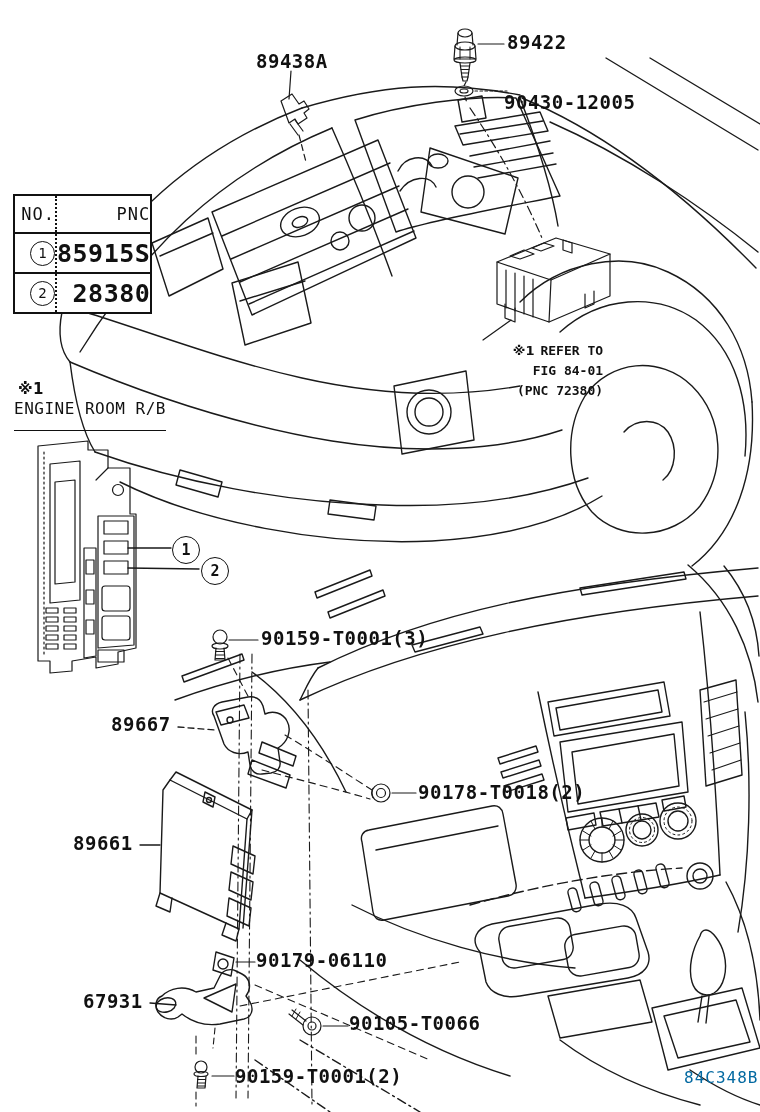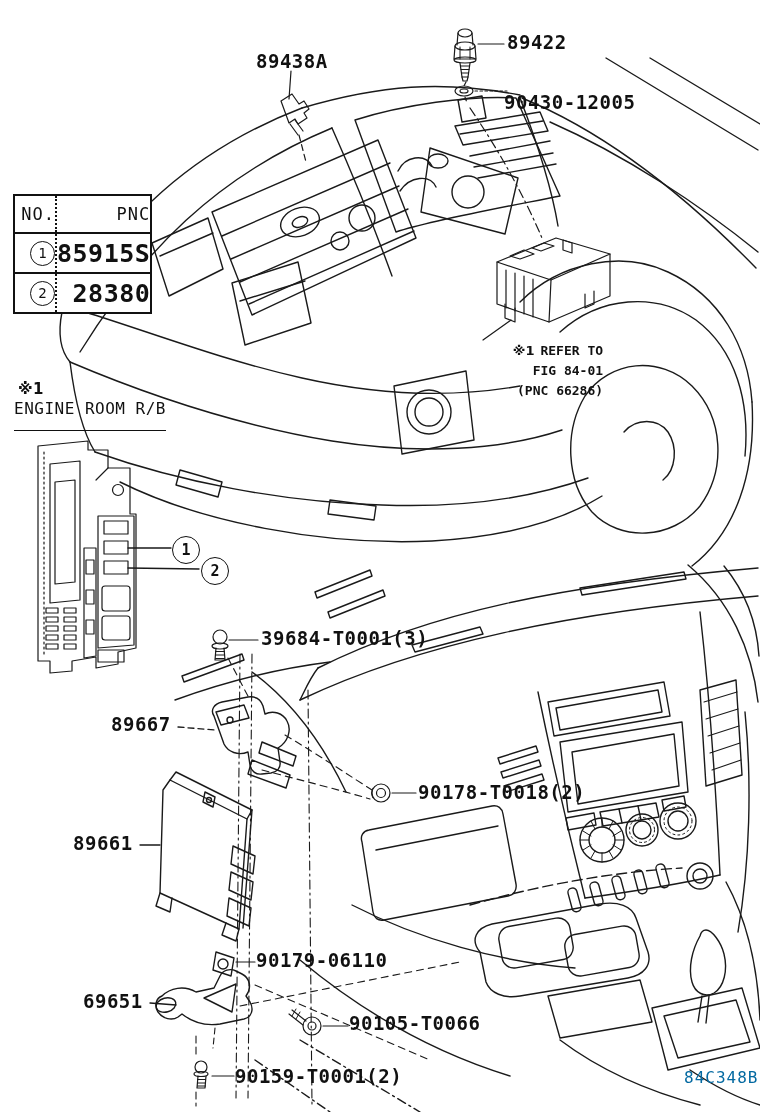--- a/index.html
+++ b/index.html
@@ -335,33 +335,33 @@
     <g stroke-width="1.3">
       <path d="M 178 727 L 216 730" stroke-dasharray="6 4"></path>
       <path d="M 140 845 L 160 845"></path>
       <path d="M 150 1003 L 176 1005"></path>
     </g>
   </svg>
 
   <div class="plabel" style="left:256px;top:50px;">89438A</div>
   <div class="plabel" style="left:507px;top:31px;">89422</div>
   <div class="plabel" style="left:504px;top:79px;margin-top:12px;">90430-12005</div>
-  <div class="plabel" style="left:261px;top:627px;">39684-T0001(3)</div>
+  <div class="plabel" style="left:261px;top:627px;">90159-T0001(3)</div>
   <div class="plabel" style="left:111px;top:713px;">89667</div>
   <div class="plabel" style="left:418px;top:781px;">90178-T0018(2)</div>
   <div class="plabel" style="left:73px;top:832px;">89661</div>
   <div class="plabel" style="left:256px;top:949px;">90179-06110</div>
-  <div class="plabel" style="left:83px;top:990px;">69651</div>
+  <div class="plabel" style="left:83px;top:990px;">67931</div>
   <div class="plabel" style="left:349px;top:1012px;">90105-T0066</div>
   <div class="plabel" style="left:235px;top:1065px;">90159-T0001(2)</div>
 
   <div class="note" style="left:487px;top:341px;">
     <span class="ln"><span class="refmark">※1</span><span>REFER TO</span></span>
     <span class="ln ln2">FIG 84-01</span>
-    <span class="ln ln3">(PNC 66286)</span>
+    <span class="ln ln3">(PNC 72380)</span>
   </div>
 
   <div class="rbhead" style="left:18px;top:380px;">
     <span class="refmark">※1</span>
   </div>
   <div class="rbtitle" style="left:14px;top:399px;">ENGINE ROOM R/B</div>
 
   <div class="balloon" style="left:172px;top:536px;">1</div>
   <div class="balloon" style="left:201px;top:557px;">2</div>
 

